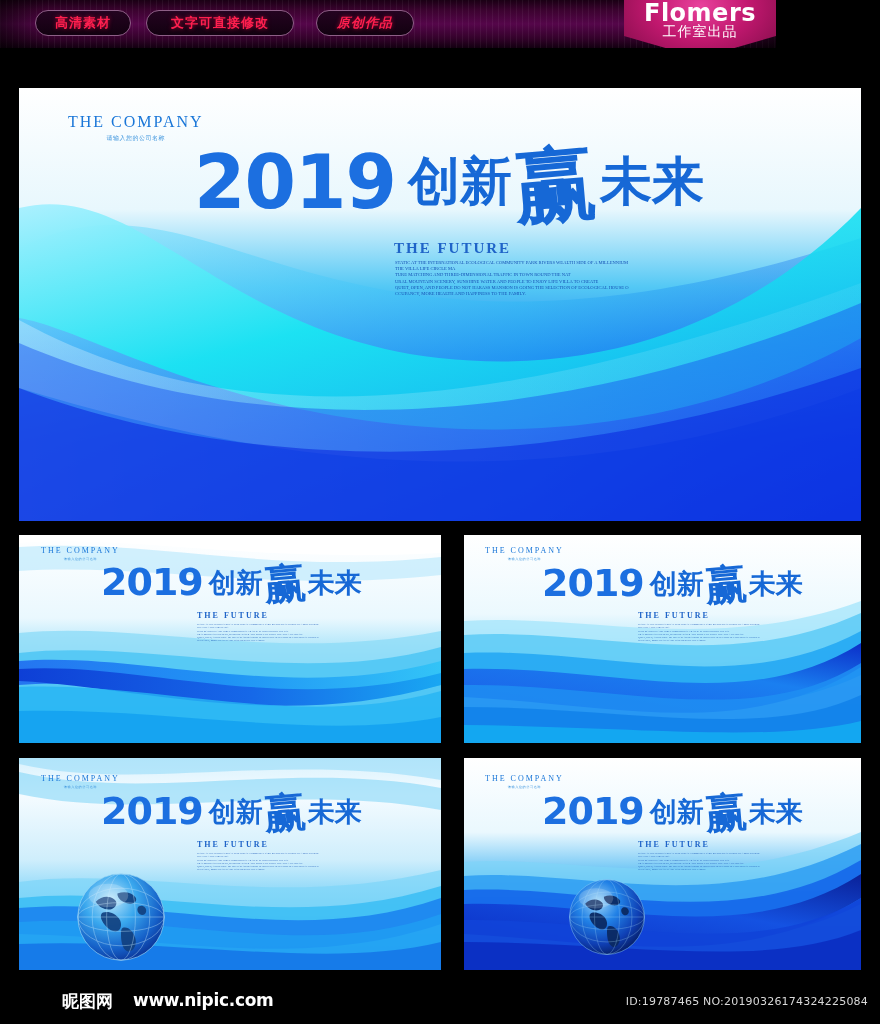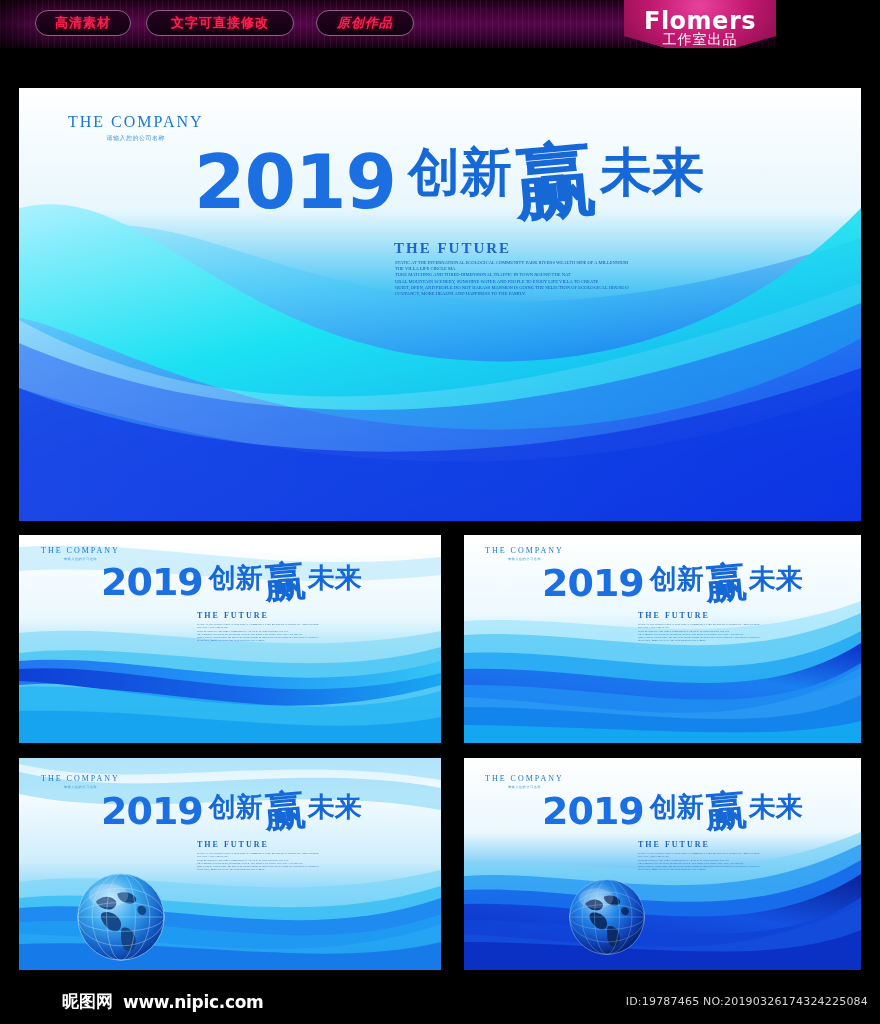--- a/index.html
+++ b/index.html
@@ -32,21 +32,21 @@
     position:absolute; left:423px; top:8px;
     color:#f2123f; font-size:19px; font-weight:700; letter-spacing:2px;
     text-shadow:0 0 6px rgba(255,0,60,.55), 1px 1px 0 #5a0017;
     font-family:"DejaVu Sans", sans-serif;
   }
   .logo-badge{
     position:absolute; right:0; top:0; width:152px; height:58px;
     background:radial-gradient(ellipse at 50% 10%, #e8429c 0%, #c2186f 45%, #7d0c47 100%);
     clip-path:polygon(0 0, 100% 0, 100% 62%, 50% 100%, 0 62%);
     display:flex; flex-direction:column; align-items:center; justify-content:flex-start;
-    padding-top:8px;
+    padding-top:0;
   }
   .logo-badge .brand{
     color:#fff; font-size:24px; font-weight:700; letter-spacing:.5px; line-height:26px;
     font-family:"DejaVu Sans", sans-serif;
   }
   .logo-badge .sub{
     color:#fff; font-size:14px; letter-spacing:1px; line-height:11px;
     font-family:"DejaVu Sans", sans-serif;
   }
 
@@ -58,21 +58,21 @@
   .brandblock{ position:absolute; }
   .brandblock .bt{
     color:#1976d8; font-weight:400; letter-spacing:2px; white-space:nowrap;
     font-family:"Liberation Serif", serif;
   }
   .brandblock .bs{
     color:#3a93dd; letter-spacing:.5px; white-space:nowrap; text-align:center;
     font-family:"DejaVu Sans", sans-serif;
   }
 
-  .headline{ position:absolute; white-space:nowrap; display:flex; align-items:flex-start; }
+  .headline{ position:absolute; white-space:nowrap; display:flex; align-items:center; }
   .headline .yr{
     color:#1c6fe0; font-weight:700; letter-spacing:-1px; line-height:.92;
     font-family:"DejaVu Sans", sans-serif;
   }
   .headline .cn{
     color:#1668d6; font-weight:700; line-height:.95;
     font-family:"DejaVu Sans", sans-serif;
   }
   .headline .win{
     color:#1668d6; font-weight:700; line-height:.8;
@@ -85,21 +85,21 @@
     font-family:Liberation Serif, serif; white-space:nowrap;
   }
   .bodytext{ position:absolute; color:#1552b5; }
   .bodytext div{ white-space:nowrap; font-family:"Liberation Serif", serif; }
 
   .globe{ position:absolute; border-radius:50%; overflow:hidden; }
 
   
   .footer{ position:absolute; left:0; bottom:0; width:880px; height:44px; background:#000; }
   .nipic{
-    position:absolute; left:14px; top:10px; display:flex; align-items:center; gap:10px;padding-left:48px;
+    position:absolute; left:14px; top:10px; display:flex; align-items:flex-start; gap:20px;padding-left:48px;
   }
   .nipic .cnlogo{
     color:#fff; font-size:17px; font-weight:700; letter-spacing:0px;
     font-family:"DejaVu Sans", sans-serif;
   }
   .nipic .url{
     color:#fff; font-size:17px; font-weight:700; letter-spacing:-.3px;
     font-family:"DejaVu Sans", sans-serif;
   }
   .idno{

